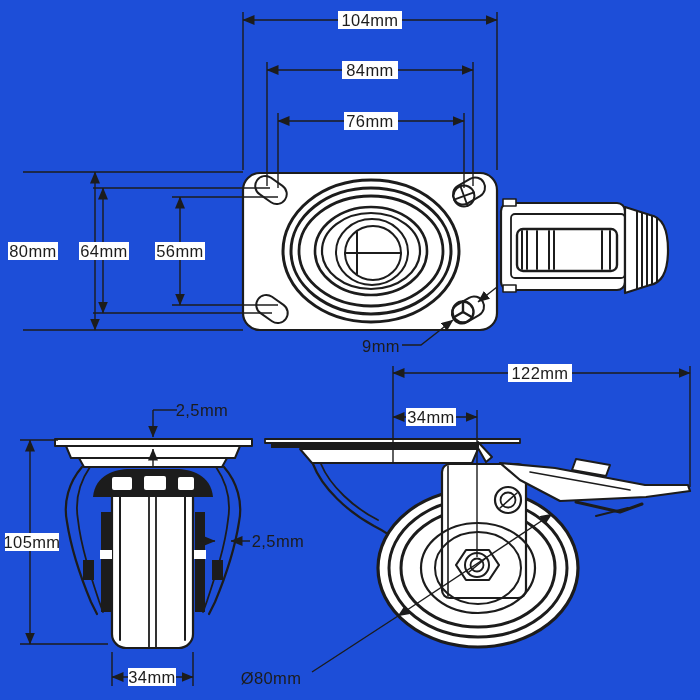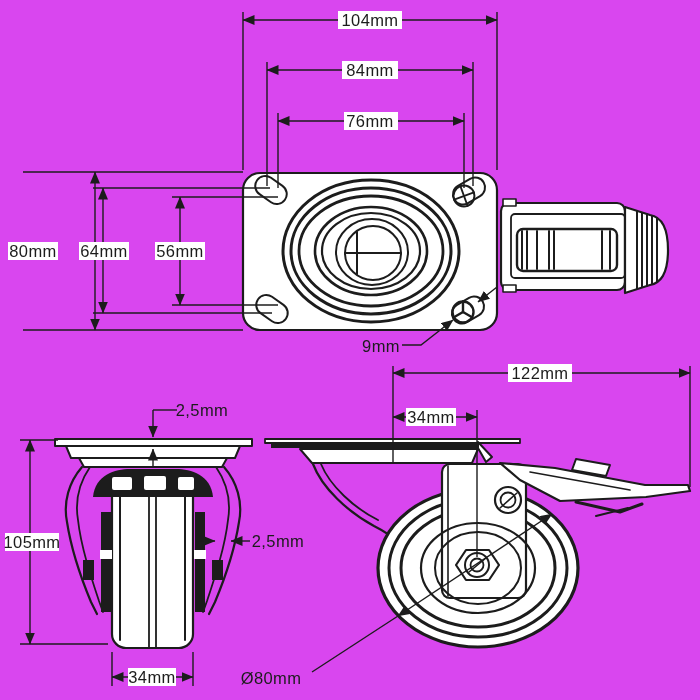--- a/index.html
+++ b/index.html
@@ -1,16 +1,16 @@
 <!DOCTYPE html>
 <html><head>
 <meta charset="utf-8">
 <style>
   html,body{margin:0;padding:0;background:#fff;}
-  #stage{width:700px;height:700px;background:#d946ef;position:relative;overflow:hidden;
+  #stage{width:700px;height:700px;background:#1d4ed8;position:relative;overflow:hidden;
          font-family:"Liberation Sans", sans-serif;}
   svg{display:block;}
   text{font-family:"Liberation Sans", sans-serif;font-size:16.5px;letter-spacing:.4px;
        fill:#1c1c1c;}
   .ln{stroke:#1c1c1c;fill:none;stroke-linecap:round;stroke-linejoin:round;}
   .fillw{fill:#ffffff;}
   .fillk{fill:#1c1c1c;stroke:none;}
   .dim{stroke:#1c1c1c;stroke-width:1.4;fill:none;}
   .bg{fill:#ffffff;stroke:none;}
 </style>

